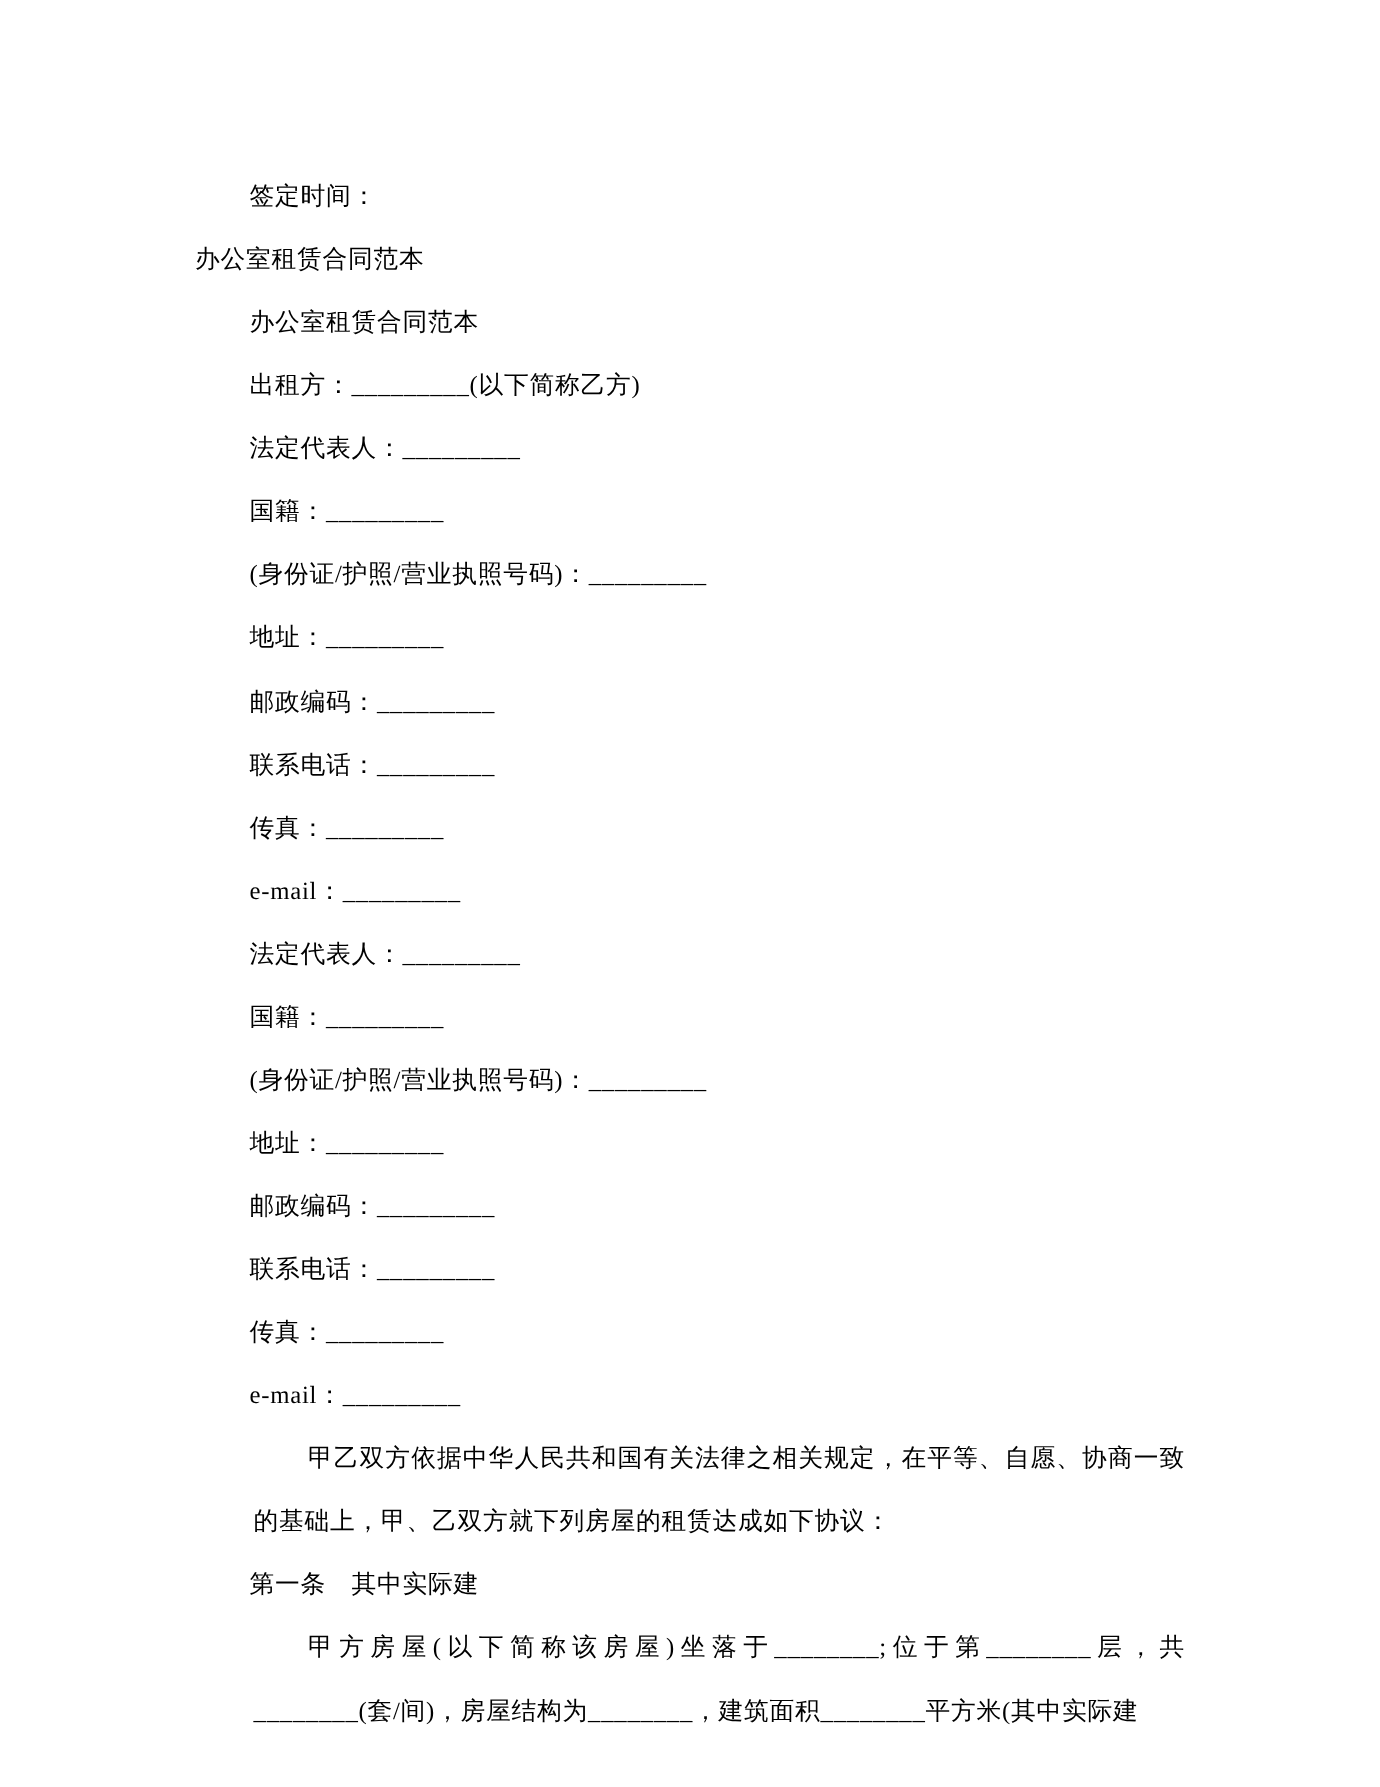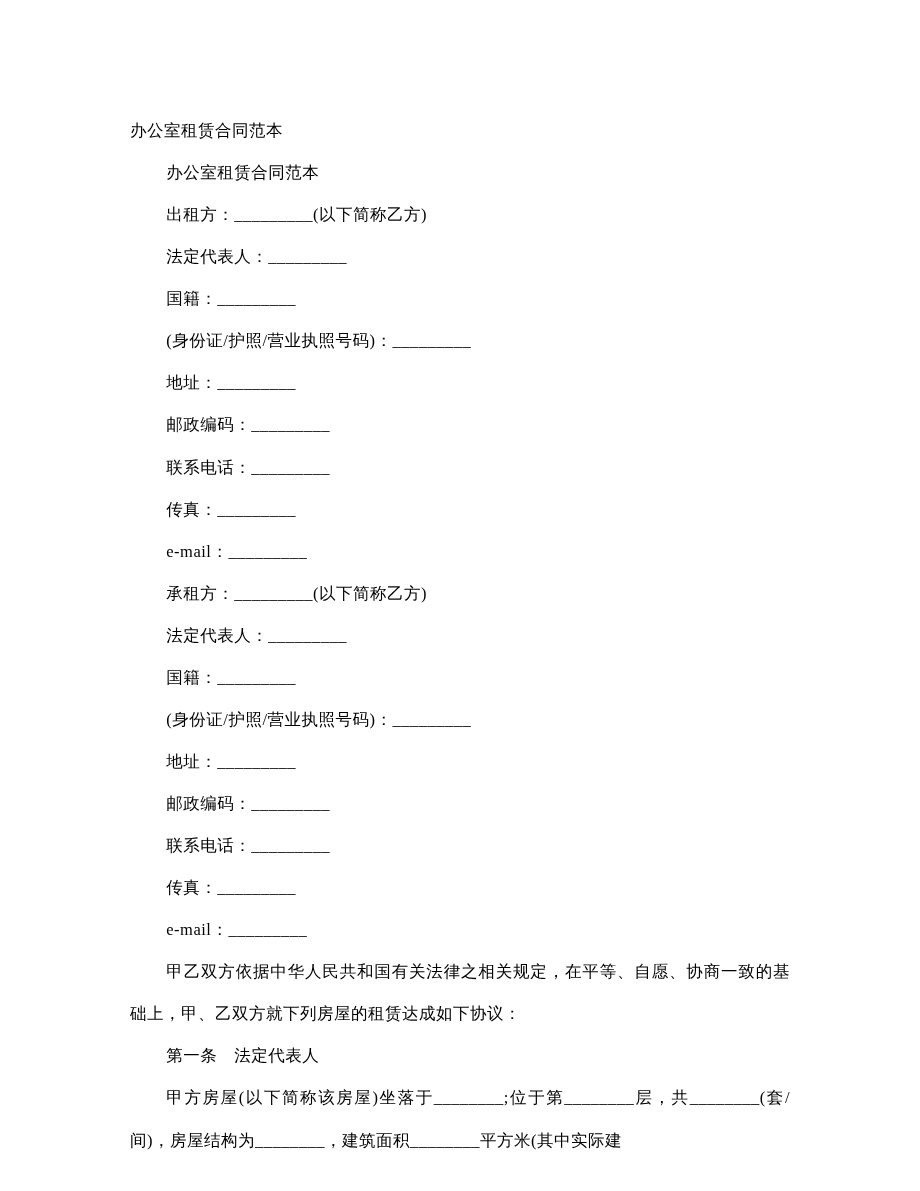--- a/index.html
+++ b/index.html
@@ -24,42 +24,43 @@
     }
     .title-line {
       text-indent: 0;
     }
     .gap {
       display: inline-block;
       width: 60px;
     }
     .justify {
       text-align: justify;
+      margin-left: 39px;
     }
   </style>
 </head>
 <body>
 
 <div class="page">
+  <div class="indent">签定时间：</div>
   <div class="title-line">办公室租赁合同范本</div>
   <div class="indent">办公室租赁合同范本</div>
   <div class="indent">出租方：_________(以下简称乙方)</div>
   <div class="indent">法定代表人：_________</div>
   <div class="indent">国籍：_________</div>
   <div class="indent">(身份证/护照/营业执照号码)：_________</div>
   <div class="indent">地址：_________</div>
   <div class="indent">邮政编码：_________</div>
   <div class="indent">联系电话：_________</div>
   <div class="indent">传真：_________</div>
   <div class="indent">e-mail：_________</div>
-  <div class="indent">承租方：_________(以下简称乙方)</div>
   <div class="indent">法定代表人：_________</div>
   <div class="indent">国籍：_________</div>
   <div class="indent">(身份证/护照/营业执照号码)：_________</div>
   <div class="indent">地址：_________</div>
   <div class="indent">邮政编码：_________</div>
   <div class="indent">联系电话：_________</div>
   <div class="indent">传真：_________</div>
   <div class="indent">e-mail：_________</div>
   <div class="indent justify">甲乙双方依据中华人民共和国有关法律之相关规定，在平等、自愿、协商一致的基础上，甲、乙双方就下列房屋的租赁达成如下协议：</div>
-  <div class="indent">第一条　法定代表人</div>
+  <div class="indent">第一条　其中实际建</div>
   <div class="indent justify">甲方房屋(以下简称该房屋)坐落于________;位于第________层，共________(套/间)，房屋结构为________，建筑面积________平方米(其中实际建</div>
 </div>
 
 </body></html>

